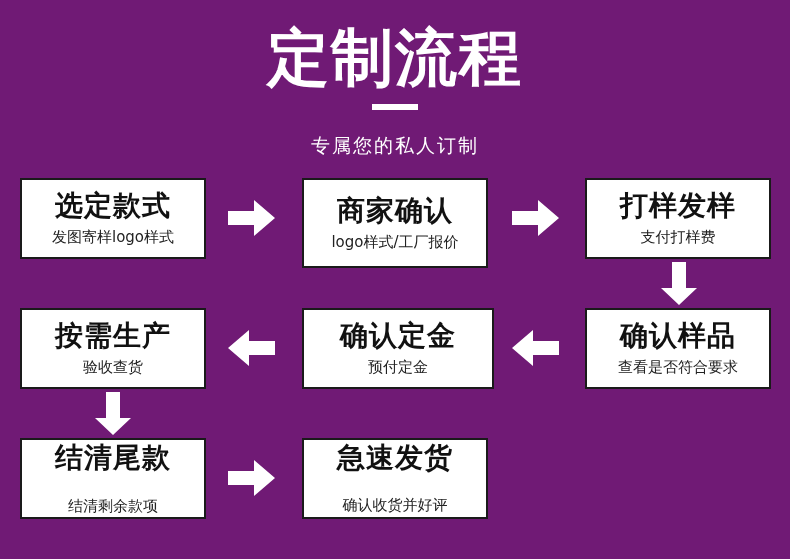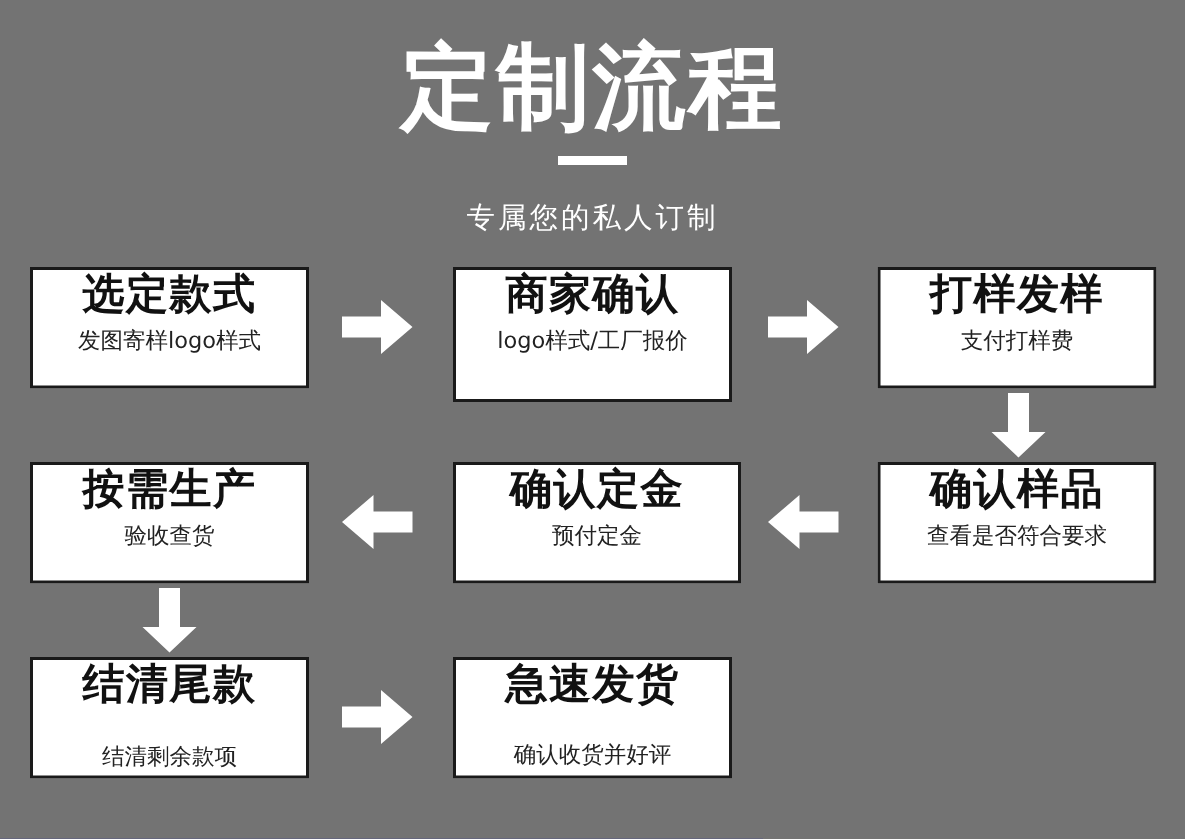--- a/index.html
+++ b/index.html
@@ -13,21 +13,21 @@
     font-family: "Liberation Sans", "DejaVu Sans", sans-serif;
     overflow: hidden;
     position: relative;
   }
 
   #banner {
     position: absolute;
     left: 0; top: 0;
     width: 790px;
     height: 559px;
-    background: #737373;
+    background: #701a75;
   }
 
   
   .header {
     position: absolute;
     left: 0;
     top: 0;
     width: 790px;
     text-align: center;
   }
@@ -59,21 +59,21 @@
 
   
   .flow-box {
     position: absolute;
     box-sizing: border-box;
     background: #ffffff;
     border: 2px solid #1a1a1a;
     display: flex;
     flex-direction: column;
     align-items: center;
-    justify-content: flex-start;
+    justify-content: center;
   }
   .flow-title {
     font-size: 28px;
     line-height: 32px;
     font-weight: bold;
     color: #111111;
     letter-spacing: 1px;
     font-family: "DejaVu Sans", "Liberation Sans", sans-serif;
     white-space: nowrap;
   }

